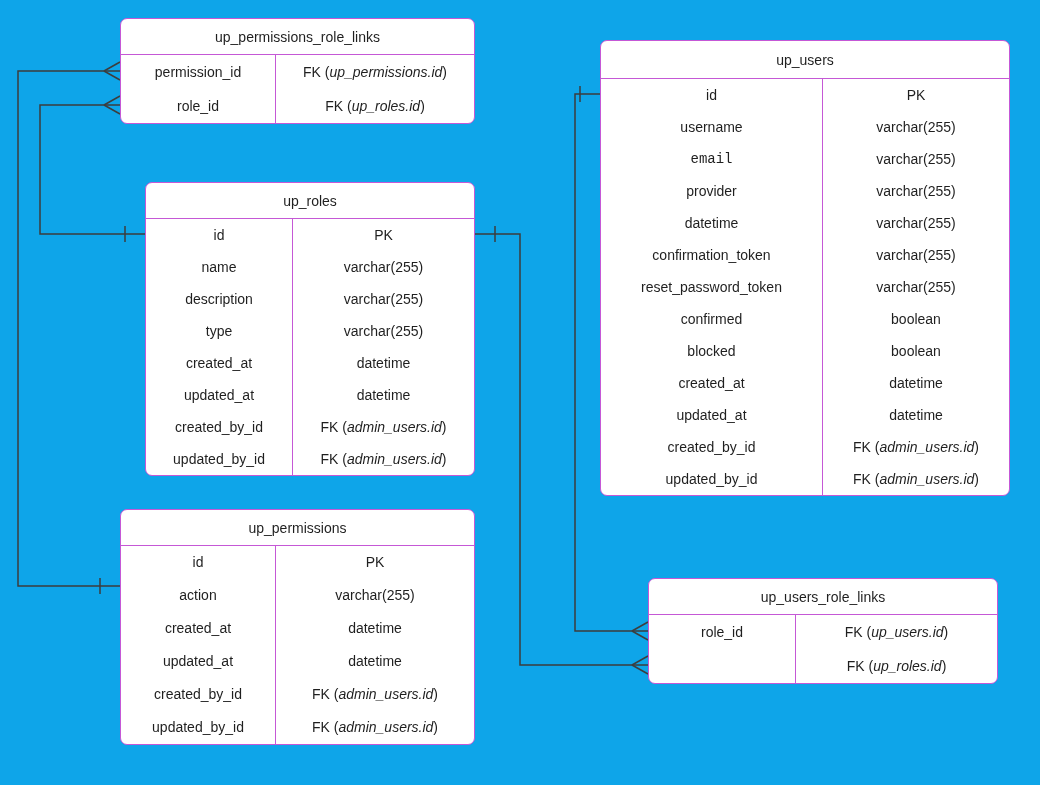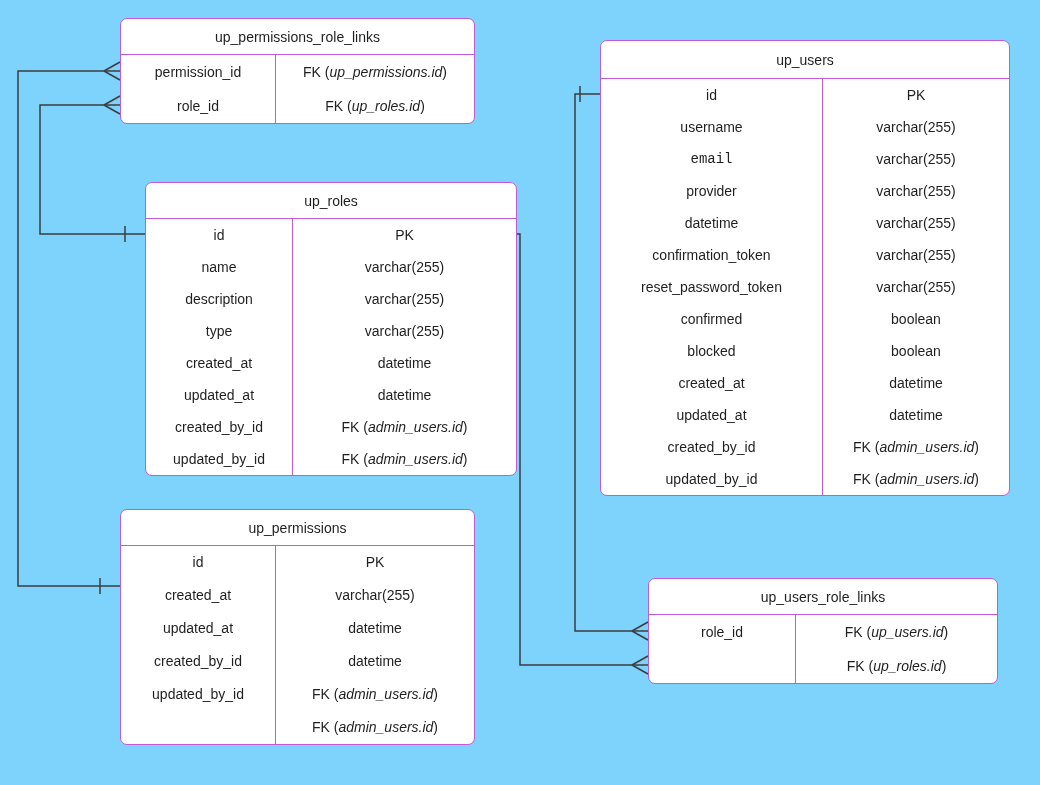--- a/index.html
+++ b/index.html
@@ -5,21 +5,21 @@
   * { box-sizing: border-box; margin: 0; padding: 0; }
   html, body { background: #ffffff; }
   body {
     width: 1040px; height: 785px;
     font-family: "Liberation Sans", sans-serif;
     color: #1f1f1f;
   }
   .canvas {
     position: relative;
     width: 1040px; height: 785px;
-    background: #7dd3fc;
+    background: #0ea5e9;
     overflow: hidden;
   }
   #connections {
     position: absolute; left: 0; top: 0;
     width: 1040px; height: 785px;
   }
   #tables { position: absolute; left: 0; top: 0; width: 100%; height: 100%; }
   .er-table {
     position: absolute;
     background: #ffffff;
@@ -110,21 +110,21 @@
             <div class="er-cell" style="height: 32px; line-height: 32px;">varchar(255)</div>
             <div class="er-cell" style="height: 32px; line-height: 32px;">boolean</div>
             <div class="er-cell" style="height: 32px; line-height: 32px;">boolean</div>
             <div class="er-cell" style="height: 32px; line-height: 32px;">datetime</div>
             <div class="er-cell" style="height: 32px; line-height: 32px;">datetime</div>
             <div class="er-cell" style="height: 32px; line-height: 32px;">FK (<i>admin_users.id</i>)</div>
             <div class="er-cell" style="height: 32px; line-height: 32px;">FK (<i>admin_users.id</i>)</div>
           </div>
         </div>
       </div>
-      <div class="er-table" style="left: 145px; top: 182px; width: 372px; border-color: rgb(197, 88, 214); color: rgb(31, 31, 31);">
+      <div class="er-table" style="left: 145px; top: 182px; width: 330px; border-color: rgb(197, 88, 214); color: rgb(31, 31, 31);">
         <div class="er-header" style="height: 36px; line-height: 36px; border-color: rgb(197, 88, 214);">up_roles</div>
         <div class="er-body">
           <div class="er-col er-names" style="width: 147px; border-color: rgb(197, 88, 214);">
             <div class="er-cell" style="height: 32px; line-height: 32px;">id</div>
             <div class="er-cell" style="height: 32px; line-height: 32px;">name</div>
             <div class="er-cell" style="height: 32px; line-height: 32px;">description</div>
             <div class="er-cell" style="height: 32px; line-height: 32px;">type</div>
             <div class="er-cell" style="height: 32px; line-height: 32px;">created_at</div>
             <div class="er-cell" style="height: 32px; line-height: 32px;">updated_at</div>
             <div class="er-cell" style="height: 32px; line-height: 32px;">created_by_id</div>
@@ -140,20 +140,21 @@
             <div class="er-cell" style="height: 32px; line-height: 32px;">FK (<i>admin_users.id</i>)</div>
             <div class="er-cell" style="height: 32px; line-height: 32px;">FK (<i>admin_users.id</i>)</div>
           </div>
         </div>
       </div>
       <div class="er-table" style="left: 120px; top: 509px; width: 355px; border-color: rgb(197, 88, 214); color: rgb(31, 31, 31);">
         <div class="er-header" style="height: 36px; line-height: 36px; border-color: rgb(197, 88, 214);">up_permissions</div>
         <div class="er-body">
           <div class="er-col er-names" style="width: 155px; border-color: rgb(197, 88, 214);">
             <div class="er-cell" style="height: 33px; line-height: 33px;">id</div>
+            <div class="er-cell" style="height: 33px; line-height: 33px;">action</div>
             <div class="er-cell" style="height: 33px; line-height: 33px;">created_at</div>
             <div class="er-cell" style="height: 33px; line-height: 33px;">updated_at</div>
             <div class="er-cell" style="height: 33px; line-height: 33px;">created_by_id</div>
             <div class="er-cell" style="height: 33px; line-height: 33px;">updated_by_id</div>
           </div>
           <div class="er-col">
             <div class="er-cell" style="height: 33px; line-height: 33px;">PK</div>
             <div class="er-cell" style="height: 33px; line-height: 33px;">varchar(255)</div>
             <div class="er-cell" style="height: 33px; line-height: 33px;">datetime</div>
             <div class="er-cell" style="height: 33px; line-height: 33px;">datetime</div>

